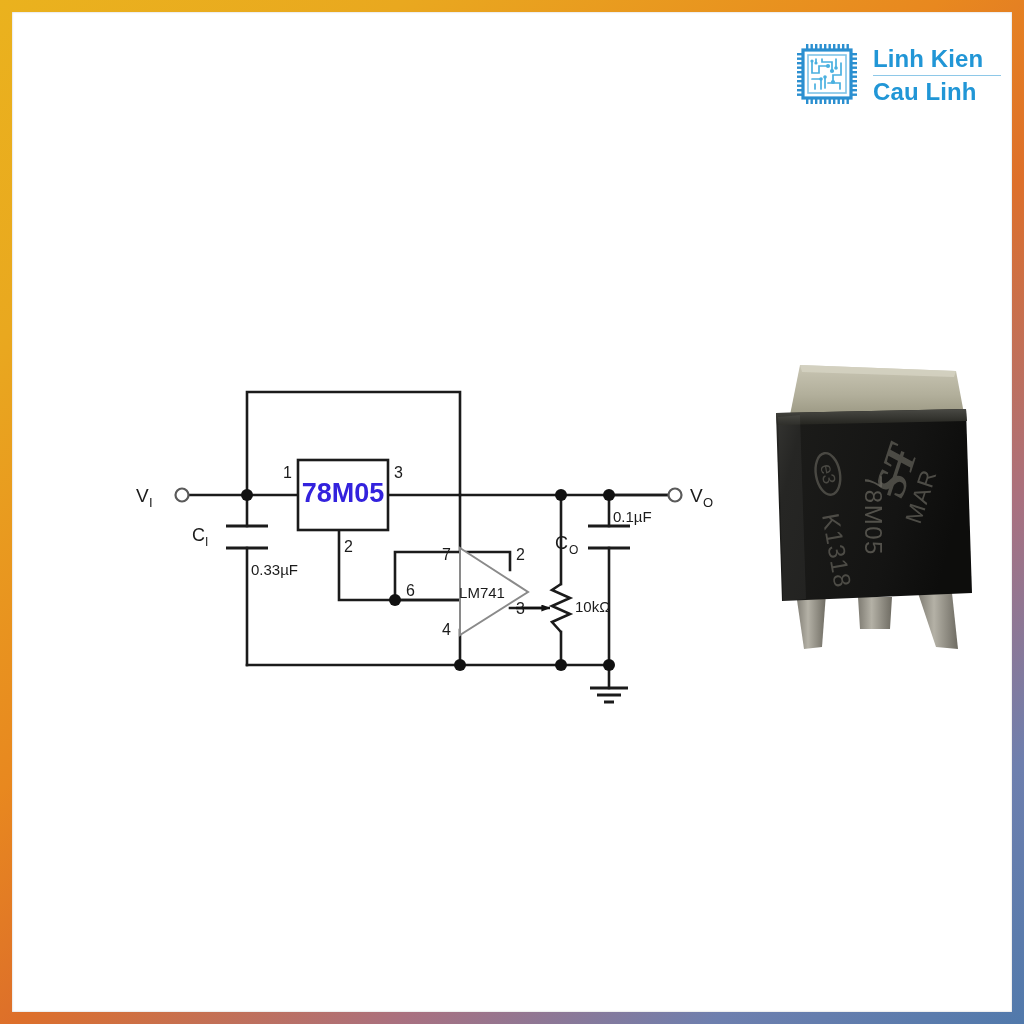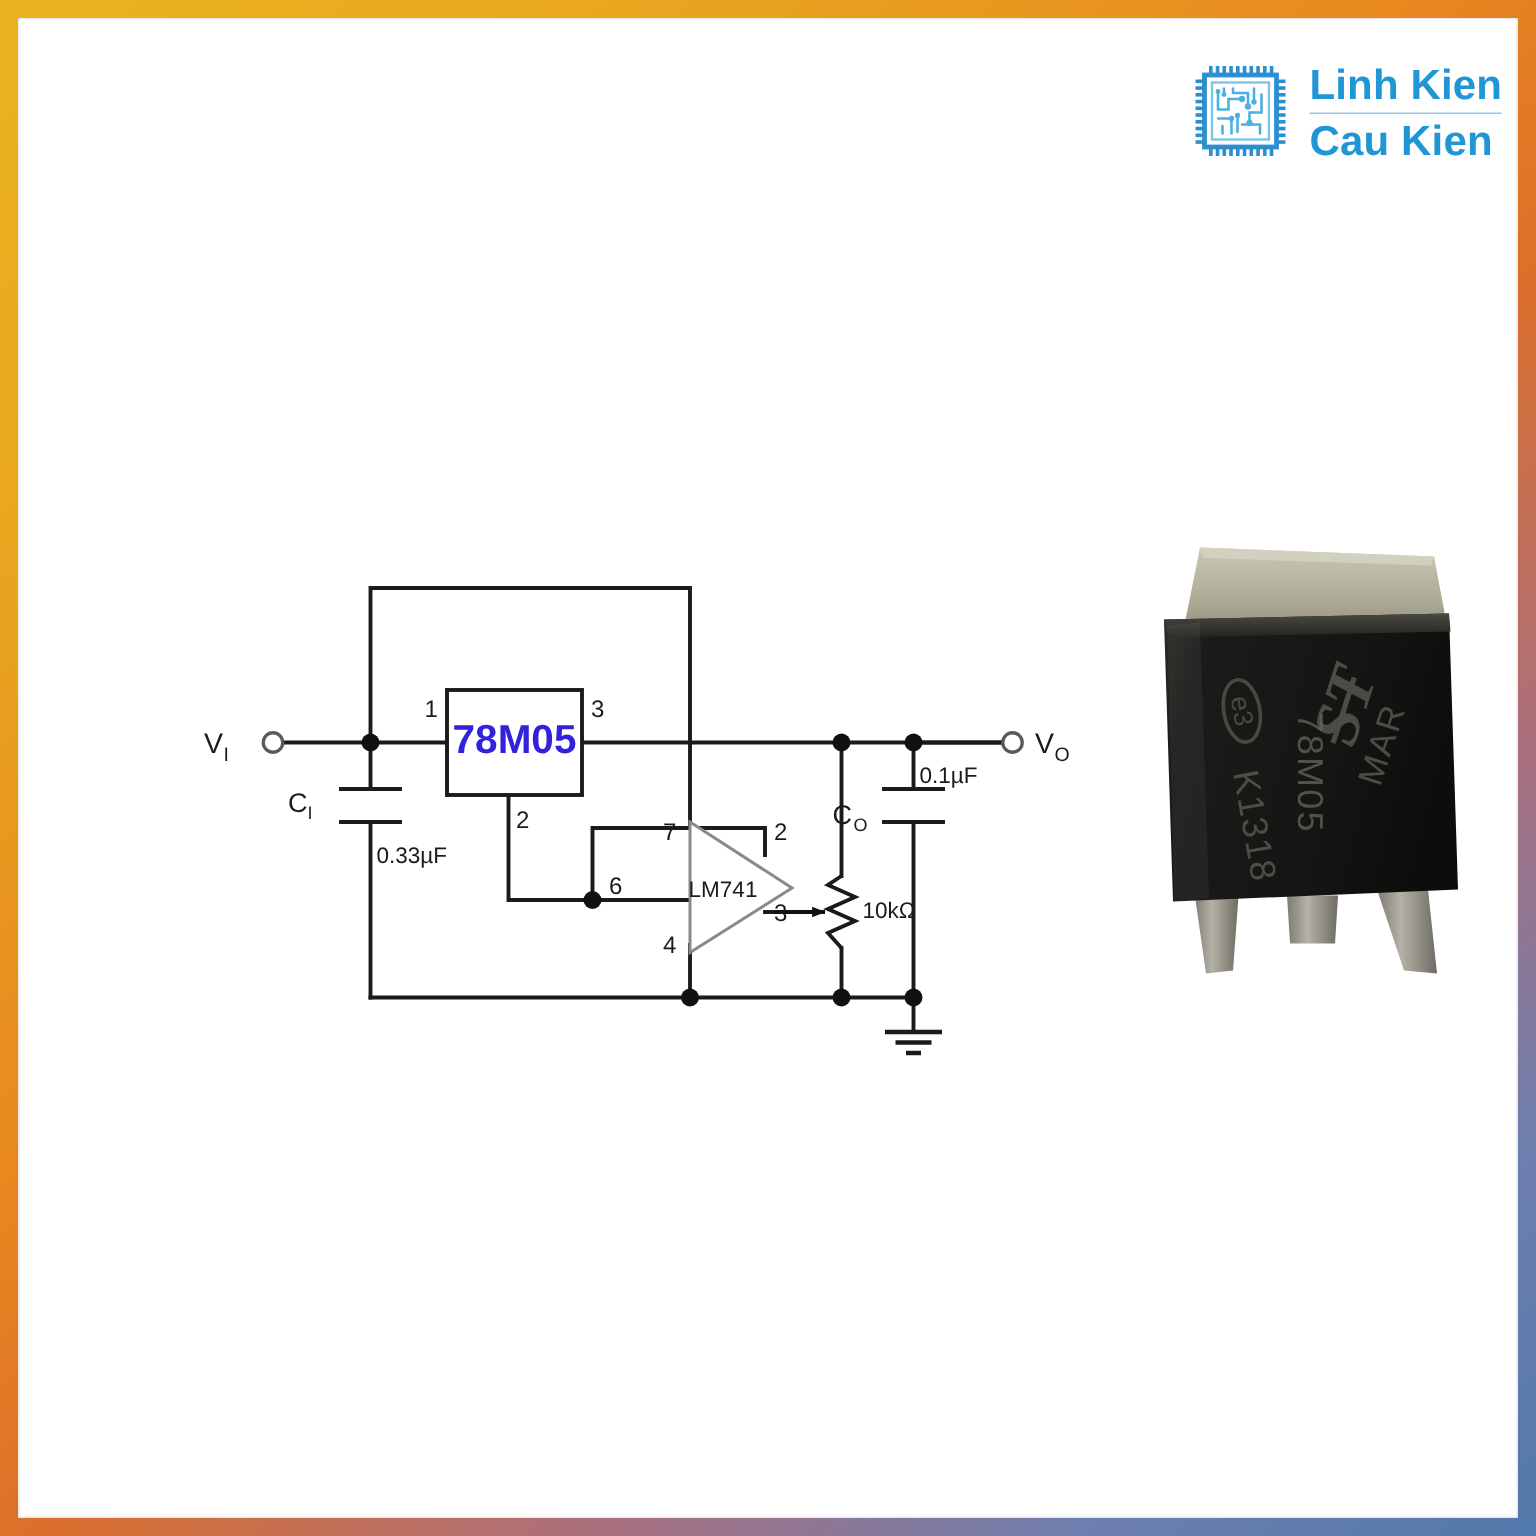--- a/index.html
+++ b/index.html
@@ -54,21 +54,21 @@
   }
   #brand-text {
     display: flex;
     flex-direction: column;
     justify-content: center;
     line-height: 1.06;
     padding-top: 2px;
   }
   .brand-line {
     color: #2196d6;
-    font-size: 28px;
+    font-size: 24px;
     font-weight: bold;
     letter-spacing: 0.1px;
     white-space: nowrap;
   }
   #brand-rule {
     height: 1px;
     background: #8ec8e8;
     margin: 3px 0 3px 0;
     width: 128px;
   }
@@ -171,21 +171,21 @@
             <circle cx="30" cy="35" r="1.8"></circle>
               <circle cx="38" cy="40" r="2.1"></circle>
             <circle cx="21" cy="21" r="1.6"></circle>
               <circle cx="17" cy="19" r="1.6"></circle>
           </g>
         </svg>
       </div>
       <div id="brand-text">
         <div class="brand-line">Linh Kien</div>
         <div id="brand-rule"></div>
-        <div class="brand-line">Cau Kien</div>
+        <div class="brand-line">Cau Linh</div>
       </div>
     </div>
 
     <div id="schematic">
       <svg viewBox="0 0 640 390" width="640" height="390">
         <defs>
           <marker id="arrowhead" markerWidth="9" markerHeight="7" refX="8.6" refY="3.5" orient="auto" markerUnits="userSpaceOnUse">
             <polygon points="0 0, 9 3.5, 0 7" fill="#111111"></polygon>
           </marker>
         </defs>

